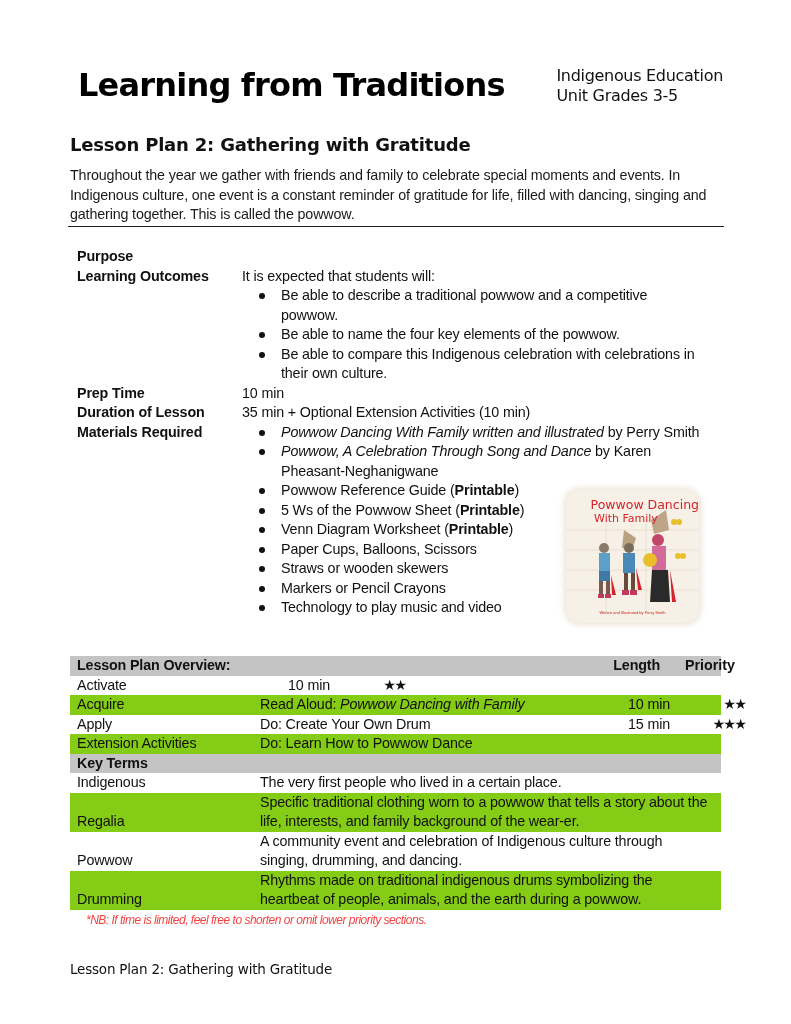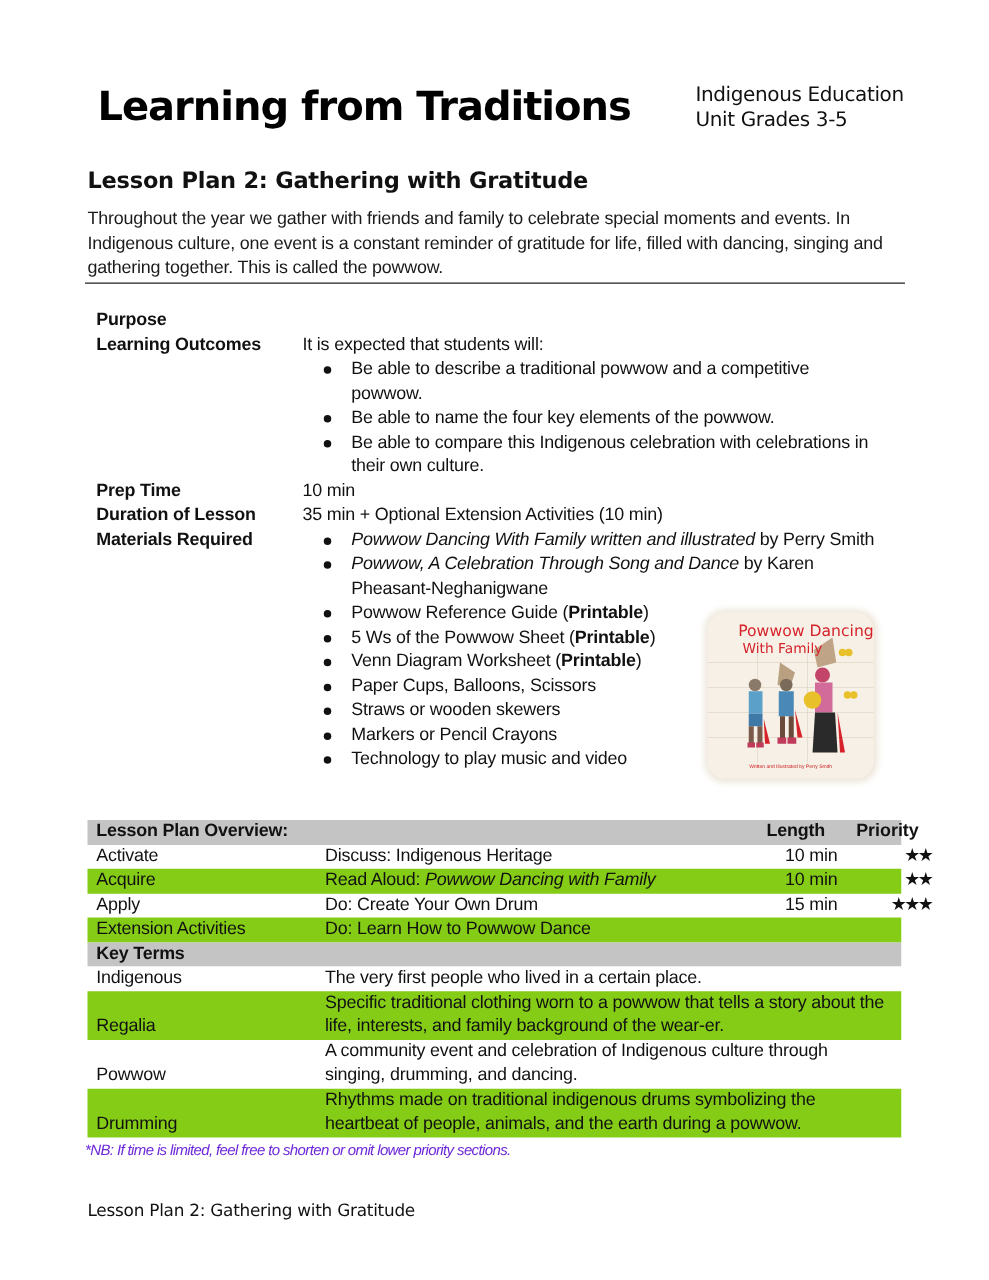--- a/index.html
+++ b/index.html
@@ -70,22 +70,22 @@
   }
   .ov-row { display: flex; align-items: flex-end; min-height: 19.5px; line-height: 19.5px; gap: 10px; }
   .ov-row.shade { background: #84cc16; }
   .ov-row.head { background: #c4c4c4; font-weight: bold; }
   .c1 { width: 180px; padding-left: 7px; flex: none; }
   .c2 { width: 330px; flex: none; }
   .c3 { width: 70px; flex: none; text-align: right; }
   .c4 { width: 71px; flex: none; text-align: right; padding-right: 6px; letter-spacing: -2px; }
   .ct { flex: 1; padding-right: 10px; }
   .note {
-    position: absolute; left: 68px; top: 913px;
-    font-size: 12px; font-style: italic; letter-spacing: -0.5px; color: #6d28d9;
+    position: absolute; left: 86px; top: 913px;
+    font-size: 12px; font-style: italic; letter-spacing: -0.5px; color: #ef4444;
   }
   .footer {
     position: absolute; left: 70px; top: 961px;
     font-family: "DejaVu Sans", sans-serif; font-size: 13.5px; color: #111; letter-spacing: -0.2px;
   }
 </style>
 </head>
 <body>
 
 <div class="page-title">Learning from Traditions</div>
@@ -185,21 +185,20 @@
 </div>
 
 <div class="overview">
   <div class="ov-row head">
     <div class="c1" style="width:510px">Lesson Plan Overview:</div>
     <div class="c3">Length</div>
     <div class="c4" style="letter-spacing:0">Priority</div>
   </div>
   <div class="ov-row">
     <div class="c1">Activate</div>
-    <div class="c2"><span>Discuss: Indigenous Heritage</span><i></i></div>
     <div class="c3">10 min</div>
     <div class="c4">★★</div>
   </div>
   <div class="ov-row shade">
     <div class="c1">Acquire</div>
     <div class="c2"><span>Read Aloud: </span><i>Powwow Dancing with Family</i></div>
     <div class="c3">10 min</div>
     <div class="c4">★★</div>
   </div>
   <div class="ov-row">

